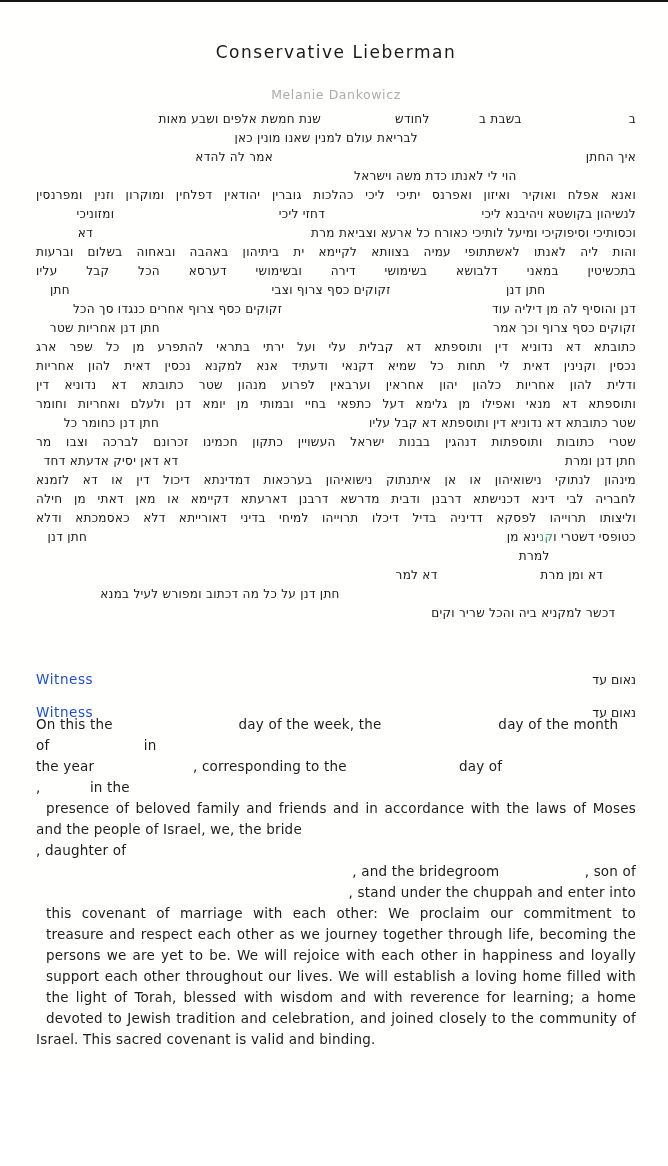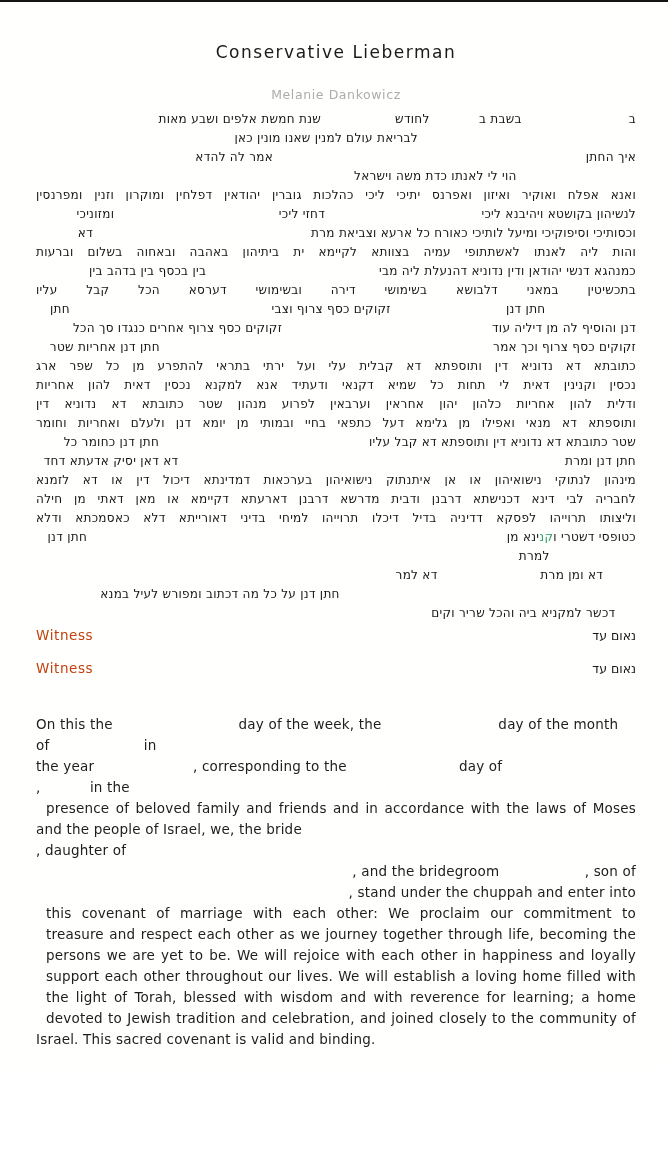--- a/index.html
+++ b/index.html
@@ -16,21 +16,21 @@
   .h-line {
     font-size:12px; line-height:19px; letter-spacing:0.3px;
     direction:rtl; text-align:right; white-space:pre-wrap;
   }
   .h-just { white-space:normal; text-align:justify; text-align-last:justify; }
   .green  { color:#2f9e63; }
 
   .witnesses { margin-top:4px; }
   .w-row { display:flex; justify-content:space-between; align-items:baseline;
            height:18px; margin-bottom:15px; }
-  .w-en  { font-size:13.5px; color:#c2410c; letter-spacing:0.6px; }
+  .w-en  { font-size:13.5px; color:#1d4ed8; letter-spacing:0.6px;margin-top:44px; }
   .w-he  { font-size:12.5px; color:#161616; direction:rtl; }
 
   .english { margin-top:36px; color:#1d1d1d; }
   .e-line  { font-size:13.5px; line-height:21px; white-space:pre-wrap; letter-spacing:0.2px; }
   .e-just  { white-space:normal; text-align:justify; text-align-last:justify;margin-left:10px; }
   .e-right { text-align:right; }
 
   .sigs  { margin-top:32px; }
   .s-row { display:flex; justify-content:space-between; align-items:baseline; margin-bottom:20px;gap:32px; }
   .s-en  { font-size:13.5px; color:#2b2b2b; letter-spacing:0.6px; }
@@ -48,30 +48,30 @@
 
   <div class="hebrew">
     <div class="h-line">ב                          בשבת ב            לחודש                  שנת חמשת אלפים ושבע מאות</div>
     <div class="h-line">                                                     לבריאת עולם למנין שאנו מונין כאן</div>
     <div class="h-line">איך החתן                                                                            אמר לה להדא</div>
     <div class="h-line">                             הוי לי לאנתו כדת משה וישראל</div>
     <div class="h-line h-just">ואנא אפלח ואוקיר ואיזון ואפרנס יתיכי ליכי כהלכות גוברין יהודאין דפלחין ומוקרון וזנין ומפרנסין</div>
     <div class="h-line">לנשיהון בקושטא ויהיבנא ליכי                                      דחזי ליכי                                        ומזוניכי</div>
     <div class="h-line">וכסותיכי וסיפוקיכי ומיעל לותיכי כאורח כל ארעא וצביאת מרת                                                     דא</div>
     <div class="h-line h-just">והות ליה לאנתו לאשתתופי עמיה בצוותא לקיימא ית ביתיהון באהבה ובאחוה בשלום וברעות</div>
-    <div class="h-line">כמנהגא דנשי יהודאן ודין נדוניא דהנעלת ליה מבי                                          בין בכסף בין בדהב בין</div>
     <div class="h-line h-just">בתכשיטין במאני דלבושא בשימושי דירה ובשימושי דערסא הכל קבל עליו</div>
     <div class="h-line">                      חתן דנן                            זקוקים כסף צרוף וצבי                                                 חתן</div>
     <div class="h-line">דנן והוסיף לה מן דיליה עוד                                                   זקוקים כסף צרוף אחרים כנגדו סך הכל</div>
     <div class="h-line">זקוקים כסף צרוף וכך אמר                                                                                 חתן דנן אחריות שטר</div>
     <div class="h-line h-just">כתובתא דא נדוניא דין ותוספתא דא קבלית עלי ועל ירתי בתראי להתפרע מן כל שפר ארג</div>
     <div class="h-line h-just">נכסין וקנינין דאית לי תחות כל שמיא דקנאי ודעתיד אנא למקנא נכסין דאית להון אחריות</div>
     <div class="h-line h-just">ודלית להון אחריות כלהון יהון אחראין וערבאין לפרוע מנהון שטר כתובתא דא נדוניא דין</div>
     <div class="h-line h-just">ותוספתא דא מנאי ואפילו מן גלימא דעל כתפאי בחיי ובמותי מן יומא דנן ולעלם ואחריות וחומר</div>
     <div class="h-line">שטר כתובתא דא נדוניא דין ותוספתא דא קבל עליו                                                   חתן דנן כחומר כל</div>
+    <div class="h-line h-just">שטרי כתובות ותוספתות דנהגין בבנות ישראל העשויין כתקון חכמינו זכרונם לברכה וצבו מר</div>
     <div class="h-line">חתן דנן ומרת                                                                                              דא דאן יסיק אדעתא דחד</div>
     <div class="h-line h-just">מינהון לנתוקי נישואיהון או אן איתנתוק נישואיהון בערכאות דמדינתא דיכול דין או דא לזמנא</div>
     <div class="h-line h-just">לחבריה לבי דינא דכנישתא דרבנן ודבית מדרשא דרבנן דארעתא דקיימא או מאן דאתי מן חילה</div>
     <div class="h-line h-just">וליצותו תרוייהו לפסקא דדיניה בדיל דיכלו תרוייהו למיחי בדיני דאורייתא דלא כאסמכתא ודלא</div>
     <div class="h-line"><span>כטופסי דשטרי ו</span><span class="green">קנ</span><span>ינא מן</span><span>                                                                                                      חתן דנן</span></div>
     <div class="h-line">                     למרת</div>
     <div class="h-line">        דא ומן מרת                         דא למר</div>
     <div class="h-line">                                                                        חתן דנן על כל מה דכתוב ומפורש לעיל במנא</div>
     <div class="h-line">     דכשר למקניא ביה והכל שריר וקים</div>
   </div>

